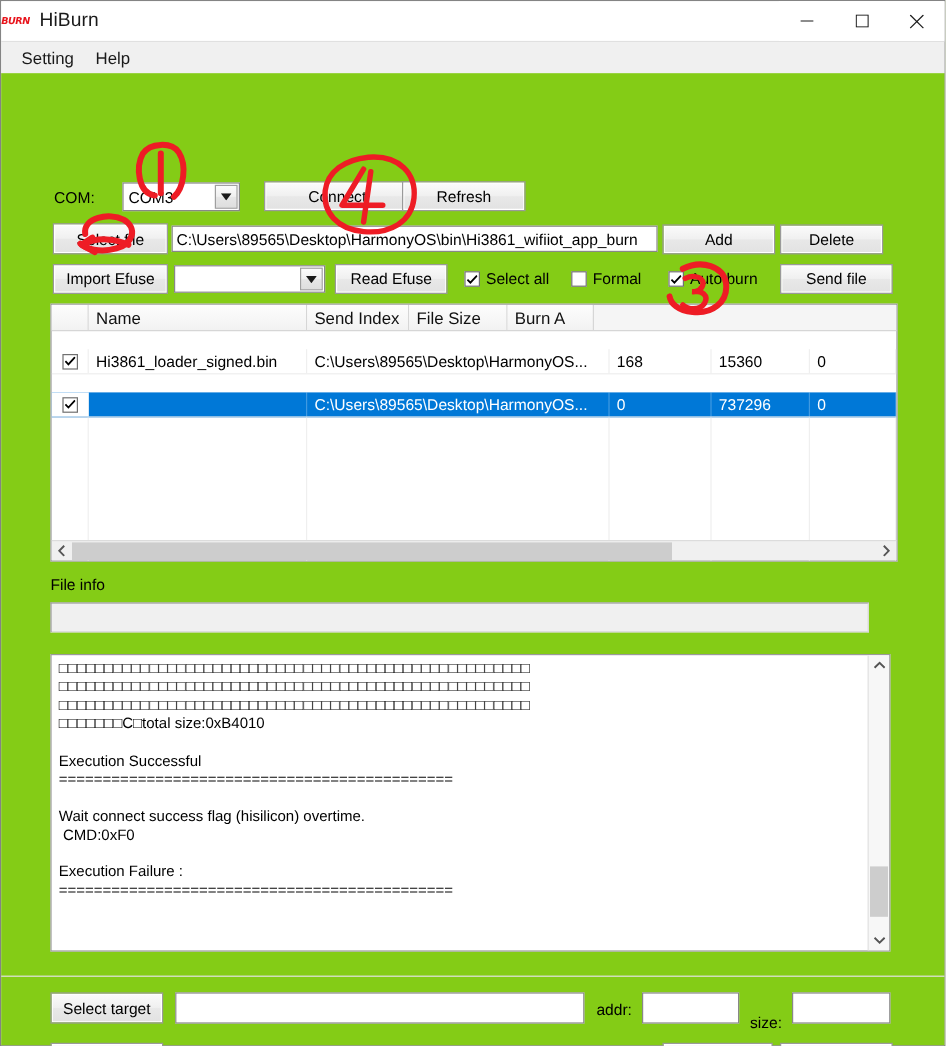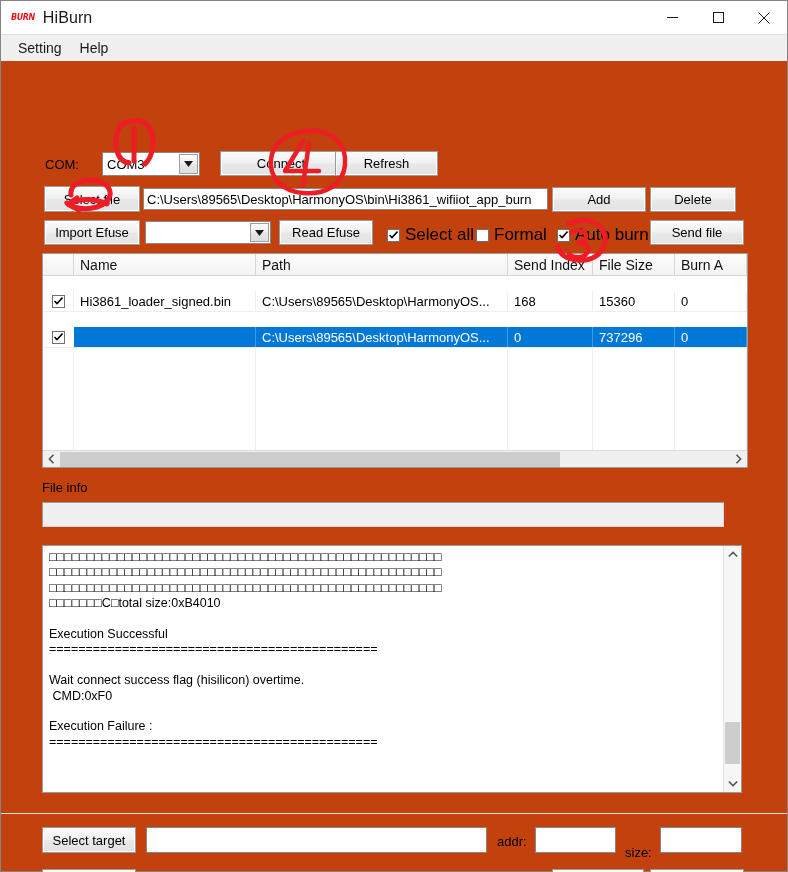--- a/index.html
+++ b/index.html
@@ -32,21 +32,20 @@
   
   #titlebar {
     height: 33px;
     background: #ffffff;
     display: flex;
     align-items: center;
     flex: 0 0 auto;
     position: relative;
   }
   #app-icon {
-    margin-left: 10px;
     margin-right: 8px;
     font-family: "DejaVu Sans", sans-serif;
     font-size: 8px;
     font-weight: bold;
     font-style: italic;
     color: #e8151d;
     letter-spacing: -0.4px;
     line-height: 1;
     user-select: none;
   }
@@ -83,21 +82,21 @@
   .menu-item {
     font-size: 14px;
     color: #1a1a1a;
     padding: 3px 9px;
   }
 
   
   #client {
     flex: 1 1 auto;
     position: relative;
-    background: #c2410c;
+    background: #84cc16;
   }
 
   
   .btn {
     background: linear-gradient(to bottom, #fbfbfb 0%, #f0f0f0 48%, #e8e8e8 52%, #e2e2e2 100%);
     border: 1px solid #9a9a9a;
     box-shadow: inset 0 0 0 1px #ffffff;
     font-size: 13px;
     color: #000000;
     display: flex;
@@ -150,21 +149,21 @@
   .lbl {
     position: absolute;
     font-size: 13px;
     color: #000;
     white-space: nowrap;
   }
   .chkwrap {
     position: absolute;
     display: flex;
     align-items: center;
-    font-size: 17px;
+    font-size: 13px;
     white-space: nowrap;
   }
   .chkbox {
     width: 13px; height: 13px;
     border: 1px solid #707070;
     background: #ffffff;
     box-sizing: border-box;
     margin-right: 5px;
     display: flex;
     align-items: center;
@@ -393,21 +392,20 @@
       </span>
       <span>Auto burn</span>
     </div>
 
     <div class="btn" style="left:649px; top:159px; width:94px; height:25px;">Send file</div>
 
     <div id="filelist">
       <div id="fl-header">
         <div class="fl-hcell" style="width:31px;"></div>
         <div class="fl-hcell" style="width:182px;">Name</div>
-        <div class="fl-hcell" style="width:252px;">Path</div>
         <div class="fl-hcell" style="width:85px;">Send Index</div>
         <div class="fl-hcell" style="width:82px;">File Size</div>
         <div class="fl-hcell" style="width:72px;">Burn A</div>
       </div>
 
       <div class="fl-row">
         <div class="fl-cell c-chk" style="width:31px;">
           <span class="chkbox" style="margin-right:0;">
             <svg width="9" height="8" viewBox="0 0 9 8">
                 <polyline points="0.5,4 3,6.6 8.5,0.6" fill="none" stroke="#000" stroke-width="1.5"></polyline>

